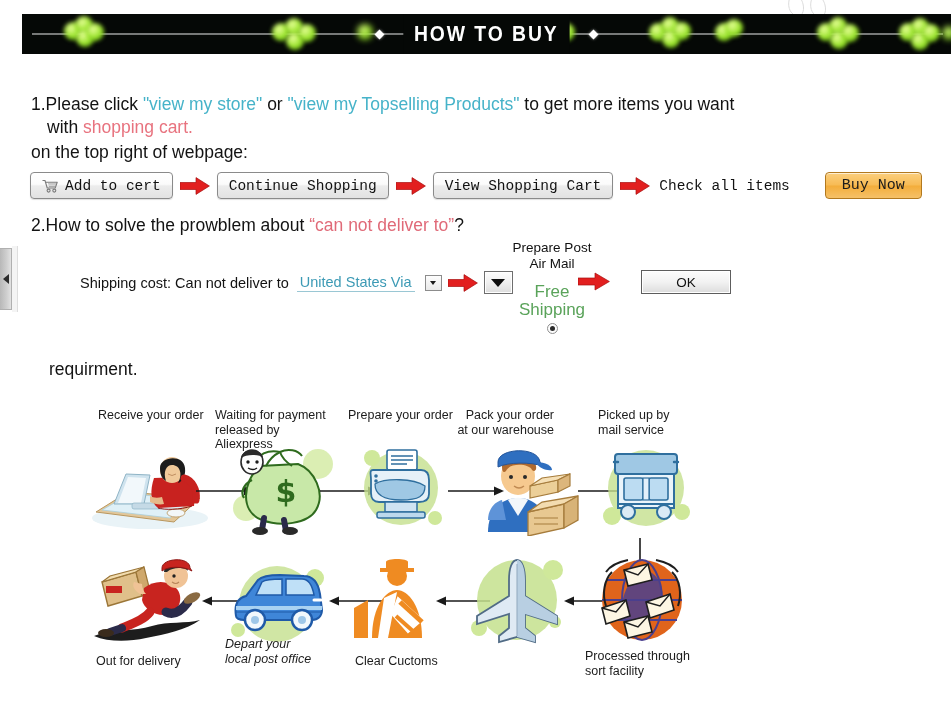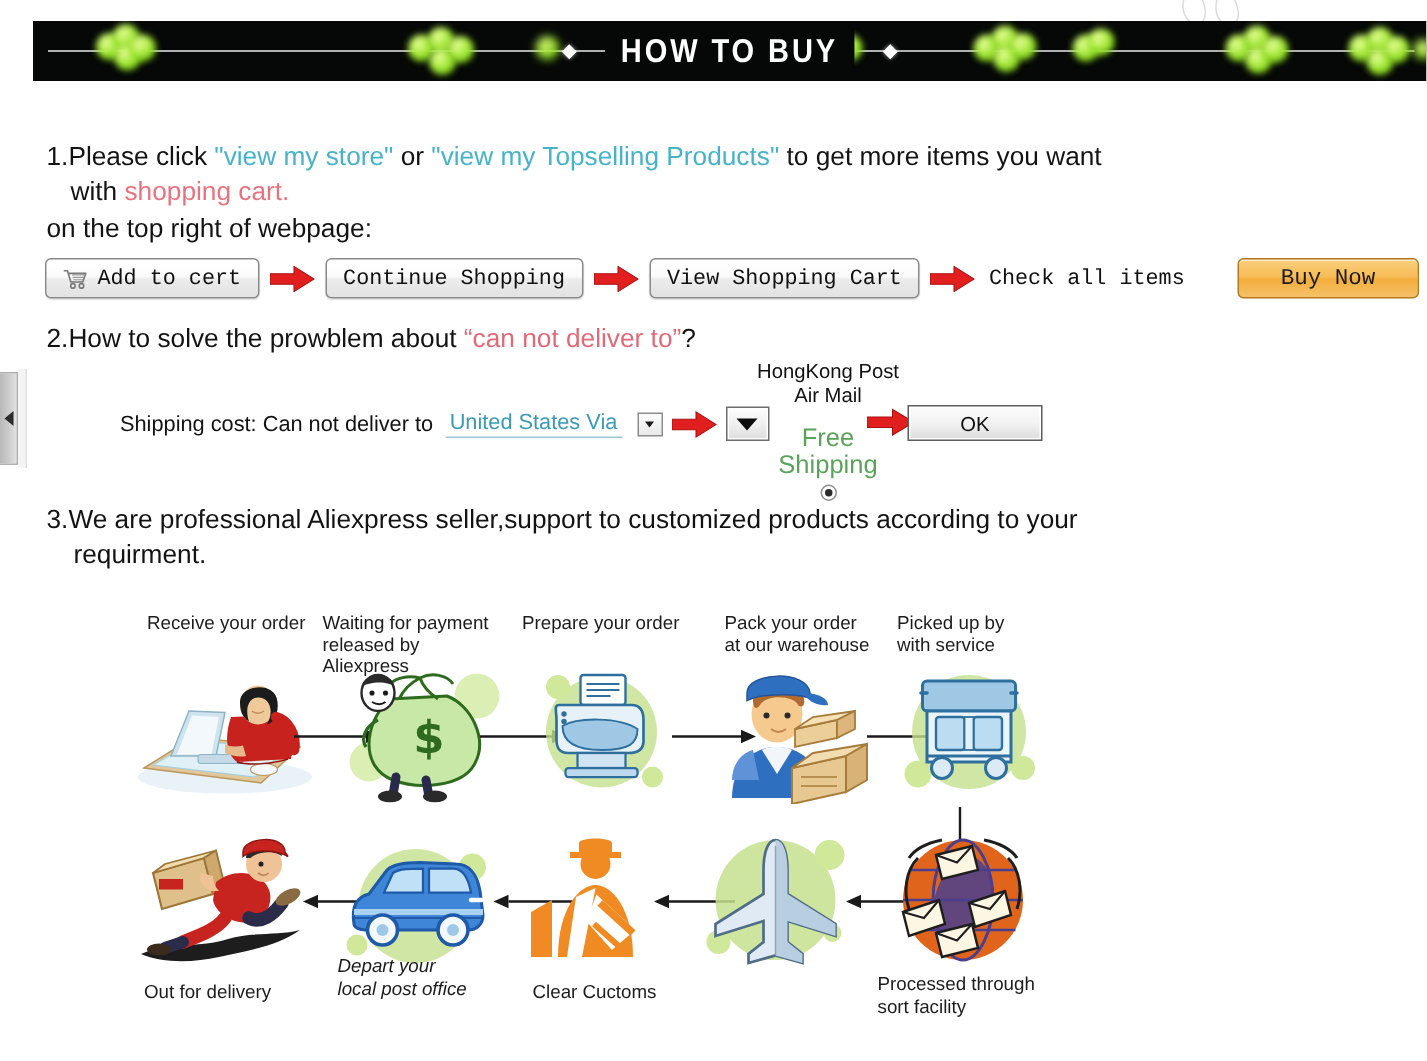--- a/index.html
+++ b/index.html
@@ -157,21 +157,21 @@
     font-size: 14.5px;
     color: #111;
     margin: 0 6px 0 2px;
     white-space: nowrap;
   }
   .buynow {
     display: inline-flex;
     align-items: center;
     justify-content: center;
     height: 27px;
-    padding: 0 28px;
+    padding: 0 16px;
     margin-left: 29px;
     border: 1px solid #b2791f;
     border-radius: 4px;
     background: linear-gradient(180deg,#fbcf7e 0%,#f7bb55 48%,#f3ad3b 52%,#f5c169 100%);
     font-size: 15px;
     color: #1b1b1b;
     white-space: nowrap;
     box-shadow: inset 0 1px 0 rgba(255,255,255,0.65);
   }
 
@@ -256,21 +256,21 @@
     border-radius: 50%;
     background: #fdfdfd;
     display: flex; align-items: center; justify-content: center;
   }
   .radio i {
     width: 5px; height: 5px; border-radius: 50%;
     background: #2b2b2b; display: block;
   }
   .ok-btn {
     position: absolute;
-    left: 605px; top: 270px;
+    left: 641px; top: 270px;
     width: 90px; height: 24px;
     border: 1px solid #5d5d5d;
     background: linear-gradient(180deg,#fcfcfc 0%,#f2f2f2 50%,#dcdcdc 100%);
     display: flex; align-items: center; justify-content: center;
     font-size: 13.5px; color: #111;
     box-shadow: inset 0 0 0 1px #ffffff;
   }
   .ok-arrow { position: absolute; left: 578px; top: 272px; width: 32px; height: 19px; }
 
   
@@ -410,51 +410,48 @@
     </div>
     <svg class="redarrow" style="margin:0 6px;" viewBox="0 0 30 18">
       <path d="M0 5.5 H16 V0.6 L29.4 9 L16 17.4 V12.5 H0 Z" fill="#e21f1f" stroke="#a81010" stroke-width="0.7"></path>
     </svg>
     <div class="big-dd">
       <div class="tri"></div>
     </div>
   </div>
 
   <div class="hk-block">
-    <div class="hk-title">HongKong Post</div>
+    <div class="hk-title">Prepare Post</div>
     <div class="hk-title">Air Mail</div>
     <div class="hk-free">Free</div>
     <div class="hk-free" style="margin-top:0;">Shipping</div>
     <div class="radio">
         <i></i>
       </div>
   </div>
 
   <svg class="ok-arrow" viewBox="0 0 32 19">
     <path d="M0 6 H17 V1 L31.4 9.5 L17 18 V13 H0 Z" fill="#e21f1f" stroke="#a81010" stroke-width="0.7"></path>
   </svg>
   <div class="ok-btn">
     <span>OK</span>
   </div>
 
-  <div class="txt" style="left:31px;top:335px;">
-    <span>3.</span><span>We are professional Aliexpress seller,support to customized products according to your</span>
-  </div>
   <div class="txt" style="left:49px;top:358px;">requirment.</div>
 
   <div class="flow">
 
     <div class="flow-label" style="left:98px;top:10px;width:115px;">Receive your order</div>
     <div class="flow-label" style="left:215px;top:10px;width:125px;">Waiting for payment
 released by Aliexpress</div>
     <div class="flow-label" style="left:348px;top:10px;width:110px;">Prepare your order</div>
-    <div class="flow-label" style="left:483px;top:10px;width:110px;">Pack your order
+    <div class="flow-label" style="left:444px;top:10px;width:110px;text-align:right;">Pack your order
 at our warehouse</div>
     <div class="flow-label" style="left:598px;top:10px;width:95px;">Picked up by
-with service</div>
+mail service</div>
 
     <svg class="flow-icon" style="left:88px;top:50px;" width="125" height="82" viewBox="0 0 125 82">
       <ellipse cx="62" cy="70" rx="58" ry="11" fill="#e9f3f7"></ellipse>
       <path d="M8 64 L40 44 L112 50 L86 74 Z" fill="#e2c79a" stroke="#b9975f" stroke-width="1"></path>
       <path d="M14 62 L42 46 L104 51 L82 70 Z" fill="#dff0f7" stroke="#a9cfdd" stroke-width="0.8"></path>
       <path d="M26 56 L38 26 L62 27 L56 56 Z" fill="#cfe3ee" stroke="#8fb4c6" stroke-width="1"></path>
       <path d="M30 55 L40 29 L58 30 L53 55 Z" fill="#f2f8fb"></path>
       <rect x="44" y="55" width="30" height="6" rx="2" fill="#c5dae6" stroke="#8fb4c6" stroke-width="0.7"></rect>
       <ellipse cx="88" cy="65" rx="9" ry="4" fill="#f3f7f9" stroke="#b9975f" stroke-width="0.8"></ellipse>
       <path d="M66 30 C62 42, 62 54, 70 60 L106 58 C108 46, 104 34, 94 29 Z" fill="#c8221f"></path>

